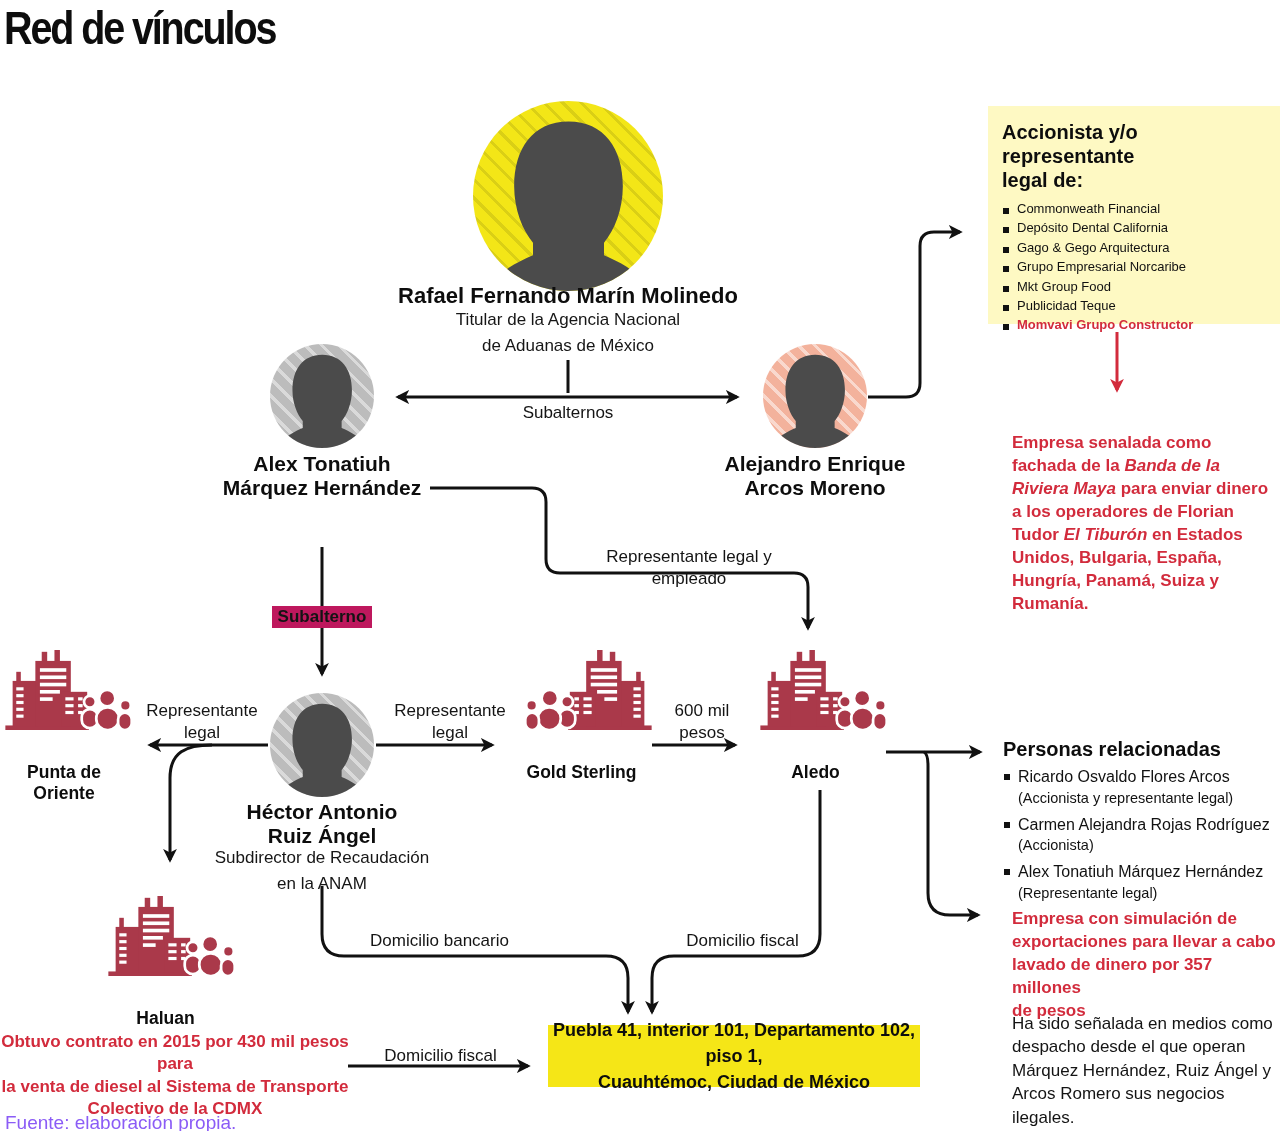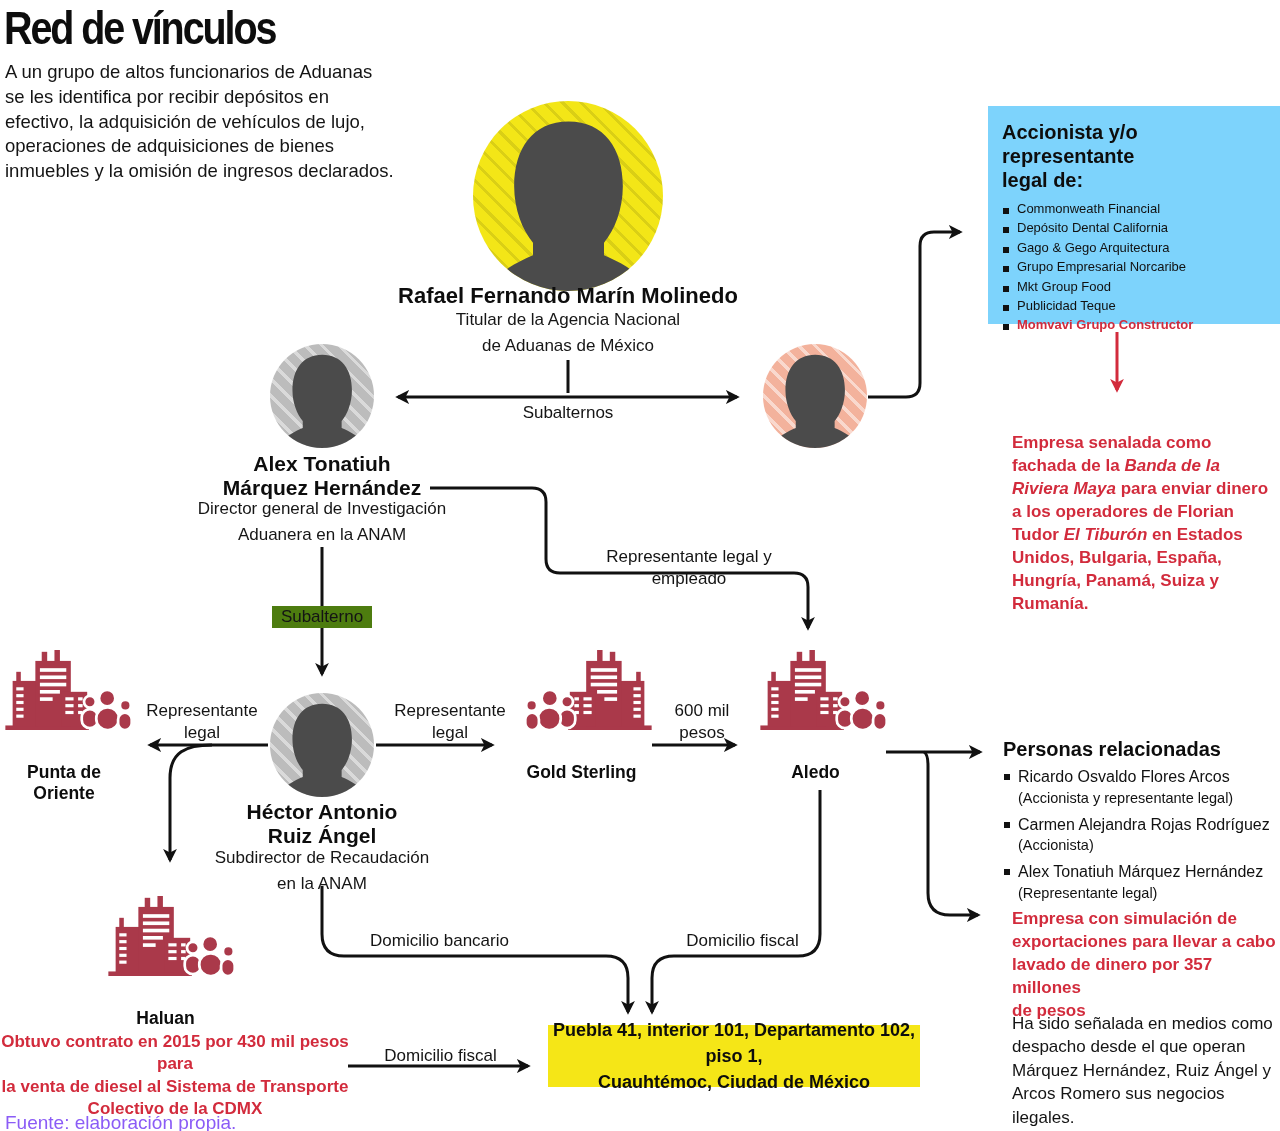--- a/index.html
+++ b/index.html
@@ -17,26 +17,26 @@
   .avatar svg{position:absolute;left:-5%;top:5%;width:110%;height:110%;}
   .av-yellow{background:#f3e617;background-image:repeating-linear-gradient(45deg,rgba(0,0,0,0.10) 0 3px,transparent 3px 13px);}
   .av-gray{background:#bcbcbc;background-image:repeating-linear-gradient(45deg,rgba(255,255,255,0.45) 0 3px,transparent 3px 12px);}
   .av-salmon{background:#f3b29c;background-image:repeating-linear-gradient(45deg,rgba(255,255,255,0.5) 0 3px,transparent 3px 12px);}
   .sil{fill:#4b4b4b;}
   .pname{font-weight:bold;font-size:21px;line-height:1.12;color:#0d0d0d;}
   .pname.lg{font-size:22px;}
   .prole{font-size:17px;line-height:1.5;color:#161616;}
   
   .clabel{font-size:17px;color:#141414;line-height:1.3;}
-  .wbg{background:#4d7c0f;}
+  .wbg{background:#be185d;font-weight:bold;}
   
   .co{color:#aa394a;}
   .colabel{font-weight:bold;font-size:17.5px;color:#0d0d0d;}
   
-  .pinkbox{background:#7dd3fc;padding:14px 6px 14px 14px;box-sizing:border-box;}
+  .pinkbox{background:#fef9c3;padding:14px 6px 14px 14px;box-sizing:border-box;}
   .pinkbox .bx-title{font-weight:bold;font-size:20px;line-height:1.2;margin-bottom:9px;color:#0d0d0d;}
   .blist{list-style:none;margin:0;padding:0;}
   .blist li{display:flex;align-items:flex-start;font-size:13px;line-height:1.26;margin-bottom:3px;}
   .sq{flex:0 0 auto;width:6px;height:6px;background:#111;margin:7px 8px 0 1px;}
   .red-bold{color:#d22b3c;font-weight:bold;}
   
   .rednote{color:#d22b3c;font-weight:bold;font-size:17px;line-height:1.35;}
   .it{font-style:italic;}
   .blacknote{font-size:17px;line-height:1.38;color:#141414;}
   
@@ -115,50 +115,45 @@
       <path d="M886,752 H980" marker-end="url(#ah)"></path>
       <path d="M924,752 Q928,754 928,766 V893 Q928,915 950,915 H978" marker-end="url(#ah)"></path>
       <path d="M322,886 V934 Q322,956 344,956 H606 Q628,956 628,978 V1012" marker-end="url(#ah)"></path>
       <path d="M820,790 V934 Q820,956 798,956 H674 Q652,956 652,978 V1012" marker-end="url(#ah)"></path>
       <path d="M348,1066 H528" marker-end="url(#ah)"></path>
     </g>
     <path d="M1117,332 V390" fill="none" stroke="#d22b3c" stroke-width="3" marker-end="url(#ahr)"></path>
   </svg>
 
   <div class="abs big-title" style="left:4px;top:4px;width:420px;">Red de vínculos</div>
-  <div class="abs intro ml" style="left:5px;top:60px;width:400px;">A un grupo de altos funcionarios de Aduanas
-se les identifica por recibir depósitos en
-efectivo, la adquisición de vehículos de lujo,
-operaciones de adquisiciones de bienes
-inmuebles y la omisión de ingresos declarados.</div>
 
   <div class="avatar av-yellow" style="left:473px;top:101px;width:190px;height:190px;">
     <svg viewBox="0 0 100 100">
         <use class="sil" href="#sil-icon"></use>
       </svg>
   </div>
   <div class="abs pname lg ctr" style="left:368px;top:284px;width:400px;">Rafael Fernando Marín Molinedo</div>
   <div class="abs prole ml ctr" style="left:418px;top:307px;width:300px;">Titular de la Agencia Nacional
 de Aduanas de México</div>
 
   <div class="avatar av-gray" style="left:270px;top:344px;width:104px;height:104px;">
     <svg viewBox="0 0 100 100">
         <use class="sil" href="#sil-icon"></use>
       </svg>
   </div>
   <div class="abs pname ml ctr" style="left:192px;top:452px;width:260px;">Alex Tonatiuh
 Márquez Hernández</div>
-  <div class="abs prole ml ctr" style="left:182px;top:496px;width:280px;">Director general de Investigación
-Aduanera en la ANAM</div>
 
   <div class="avatar av-salmon" style="left:763px;top:344px;width:104px;height:104px;">
     <svg viewBox="0 0 100 100">
         <use class="sil" href="#sil-icon"></use>
       </svg>
   </div>
+  <div class="abs pname ml ctr" style="left:685px;top:452px;width:260px;">Alejandro Enrique
+Arcos Moreno</div>
 
   <div class="avatar av-gray" style="left:270px;top:693px;width:104px;height:104px;">
     <svg viewBox="0 0 100 100">
         <use class="sil" href="#sil-icon"></use>
       </svg>
   </div>
   <div class="abs pname ml ctr" style="left:192px;top:800px;width:260px;">Héctor Antonio
 Ruiz Ángel</div>
   <div class="abs prole ml ctr" style="left:182px;top:845px;width:280px;">Subdirector de Recaudación
 en la ANAM</div>

